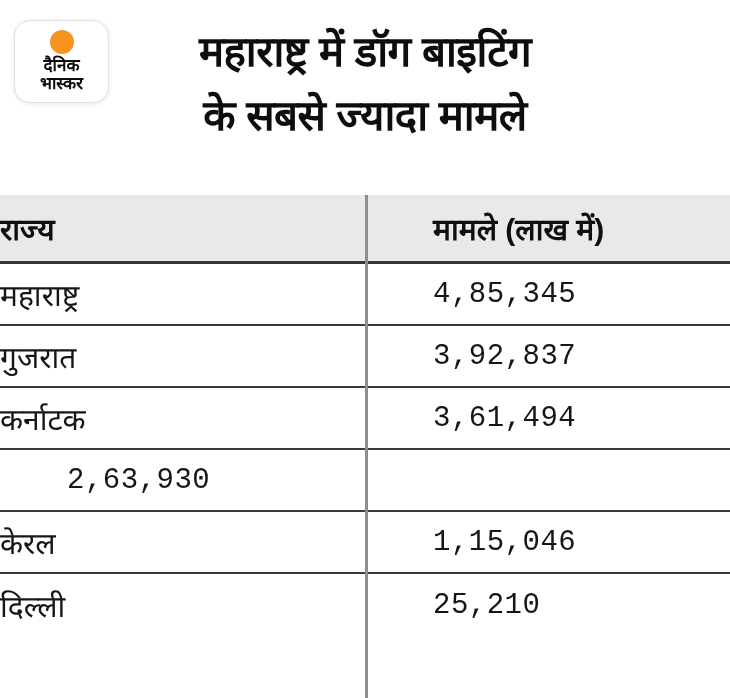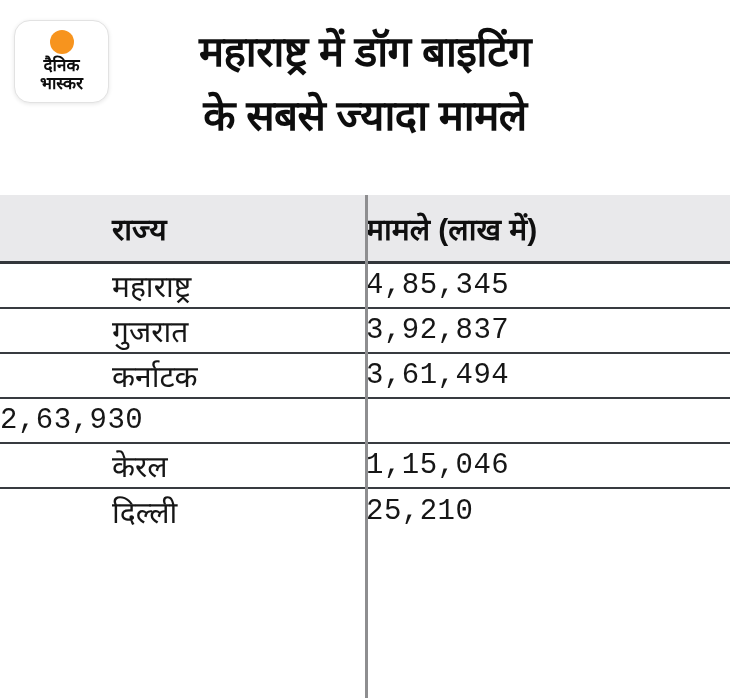--- a/index.html
+++ b/index.html
@@ -71,29 +71,29 @@
   }
   .thead {
     display: flex;
     height: 69px;
     background: #e9e9eb;
     border-bottom: 3px solid #33363b;
     align-items: center;
   }
   .trow {
     display: flex;
-    height: 45px;
+    height: 62px;
     background: #ffffff;
     border-bottom: 2px solid #383b40;
     align-items: center;
   }
   .trow:last-child { border-bottom: none; border-radius: 11px; }
   .cell { display: flex; align-items: center; height: 100%; }
-  .c1 { width: 366px; padding-left: 112px; }
-  .c2 { flex: 1; }
+  .c1 { width: 366px; }
+  .c2 { flex: 1; padding-left: 67px; }
   .th-label { font-size: 30px; font-weight: bold; color: #0f0f0f; }
   .state-label { font-size: 30px; color: #161616; }
   .cases-value { font-size: 29px; color: #161616; letter-spacing: 0.5px; font-family: Liberation Mono, monospace; }
 </style>
 </head>
 <body>
 
 <div class="page">
 
   <div class="masthead">

